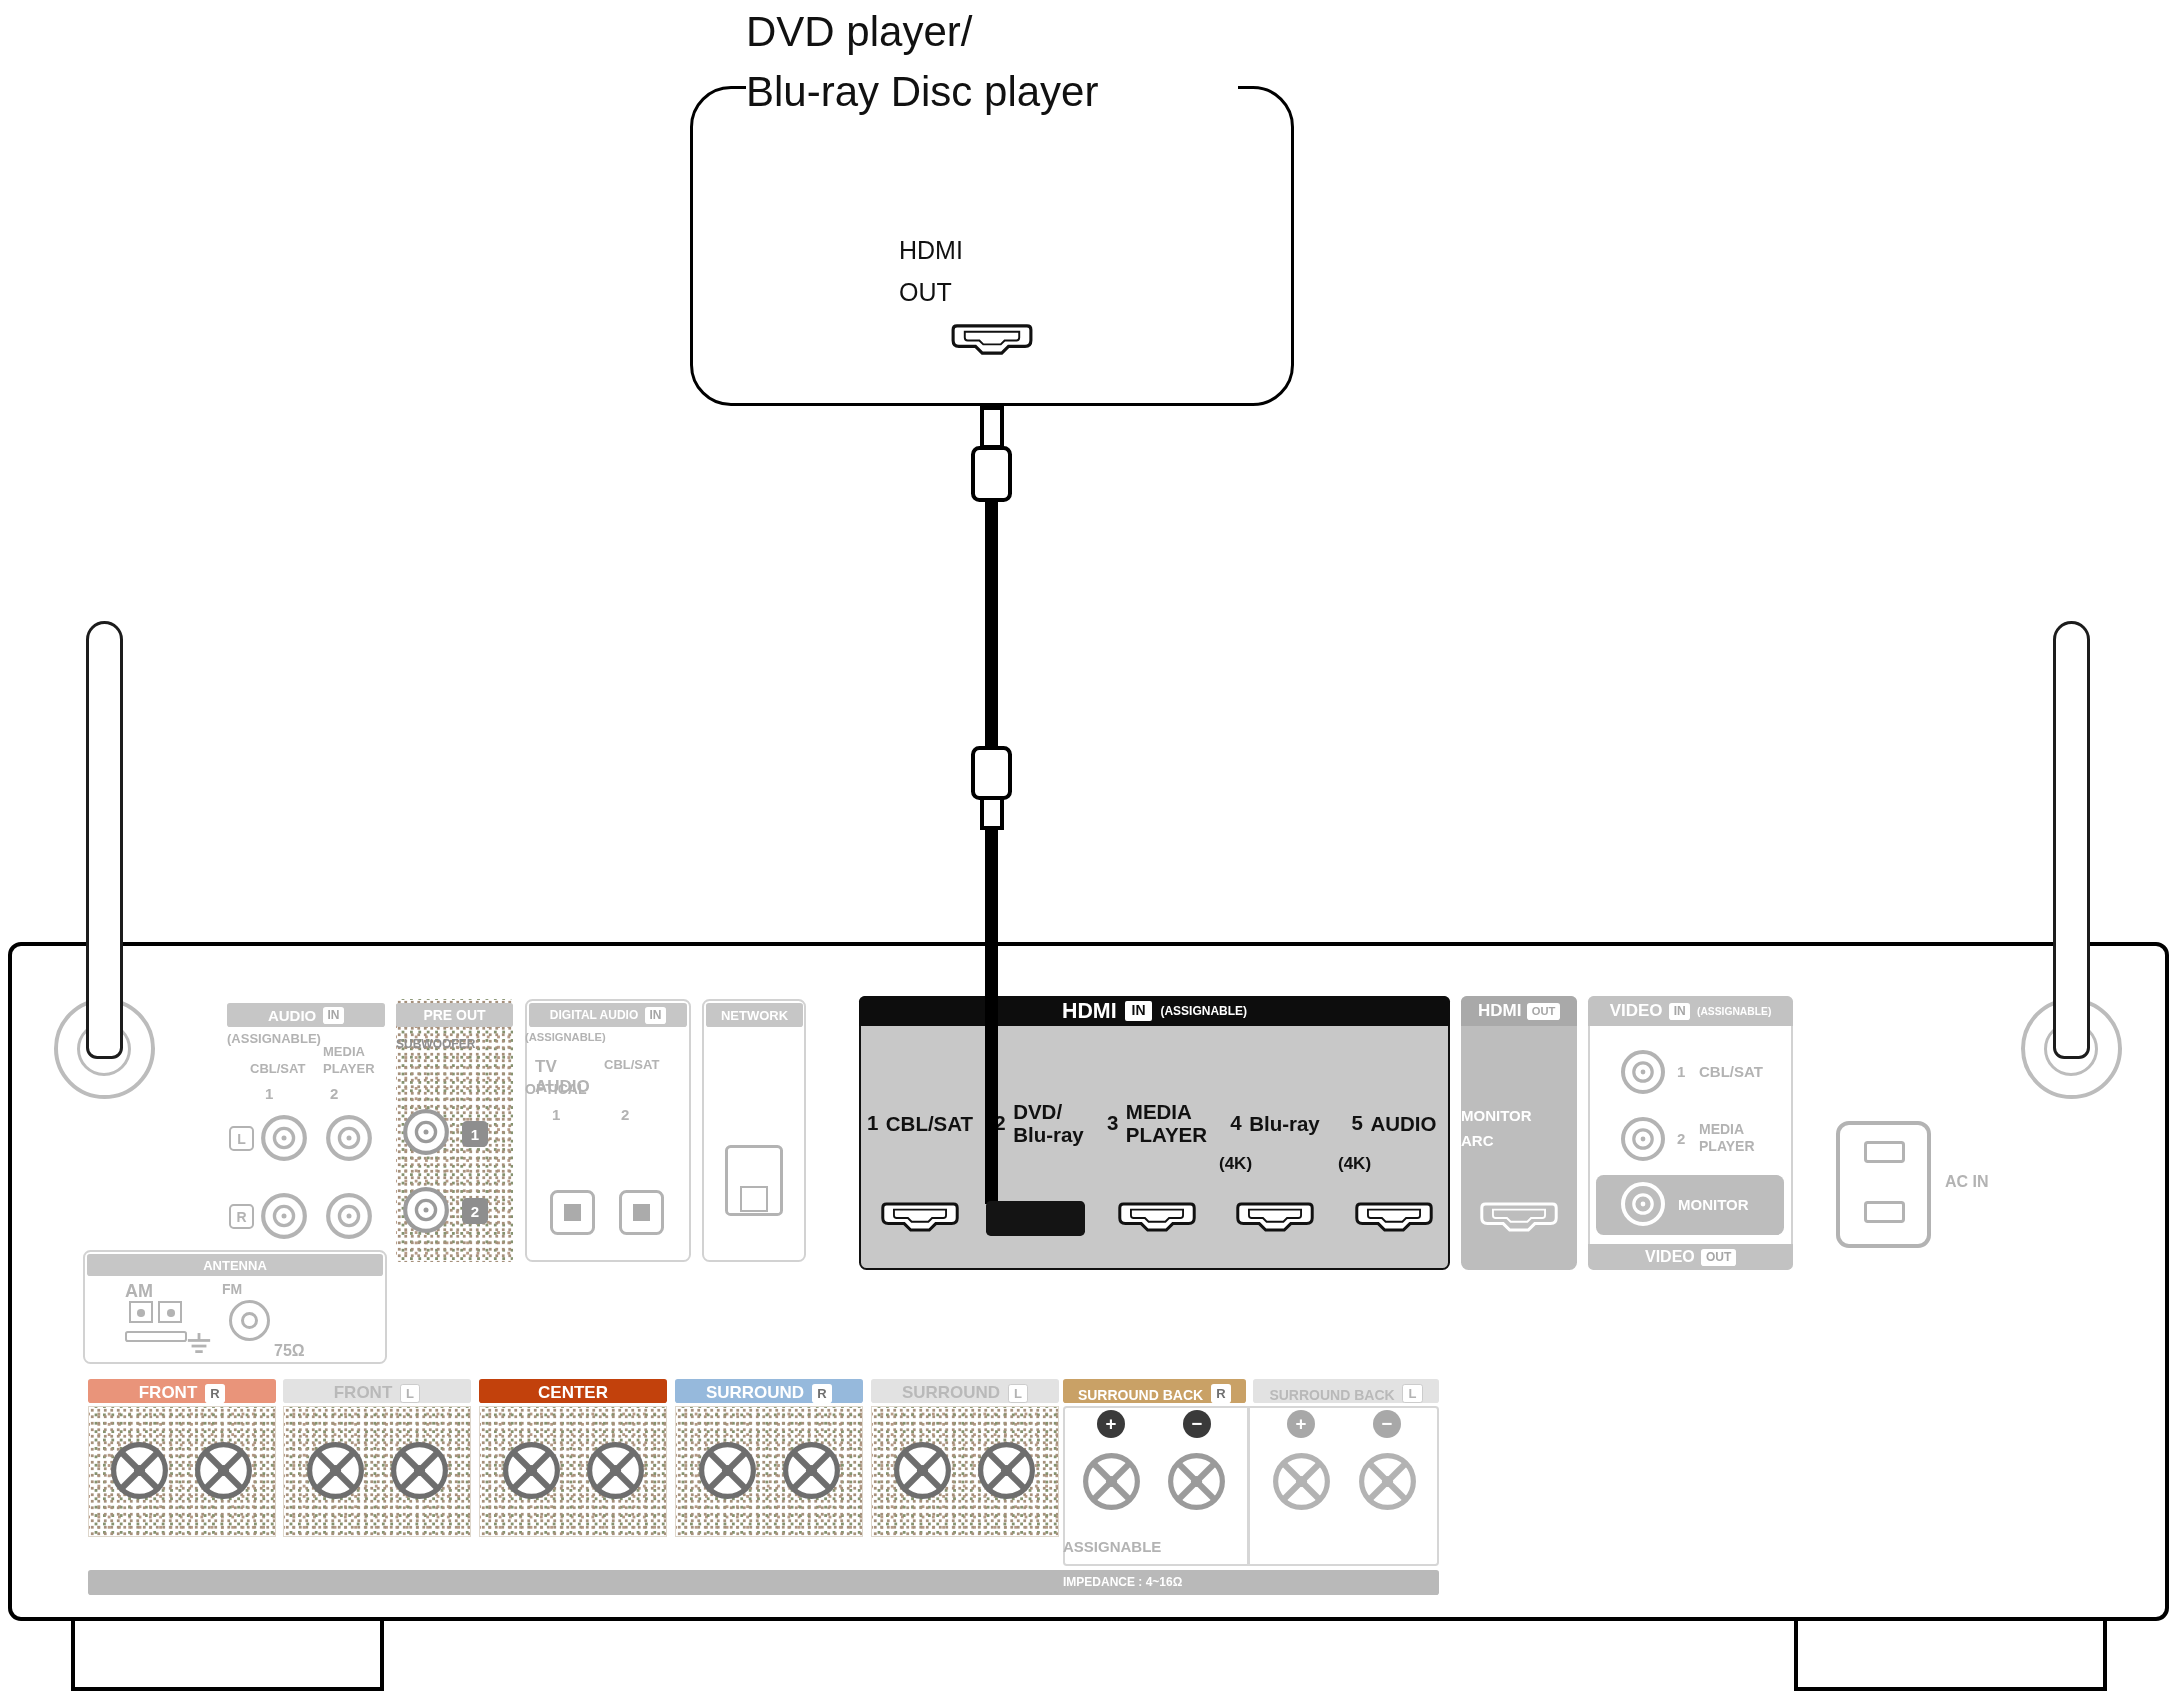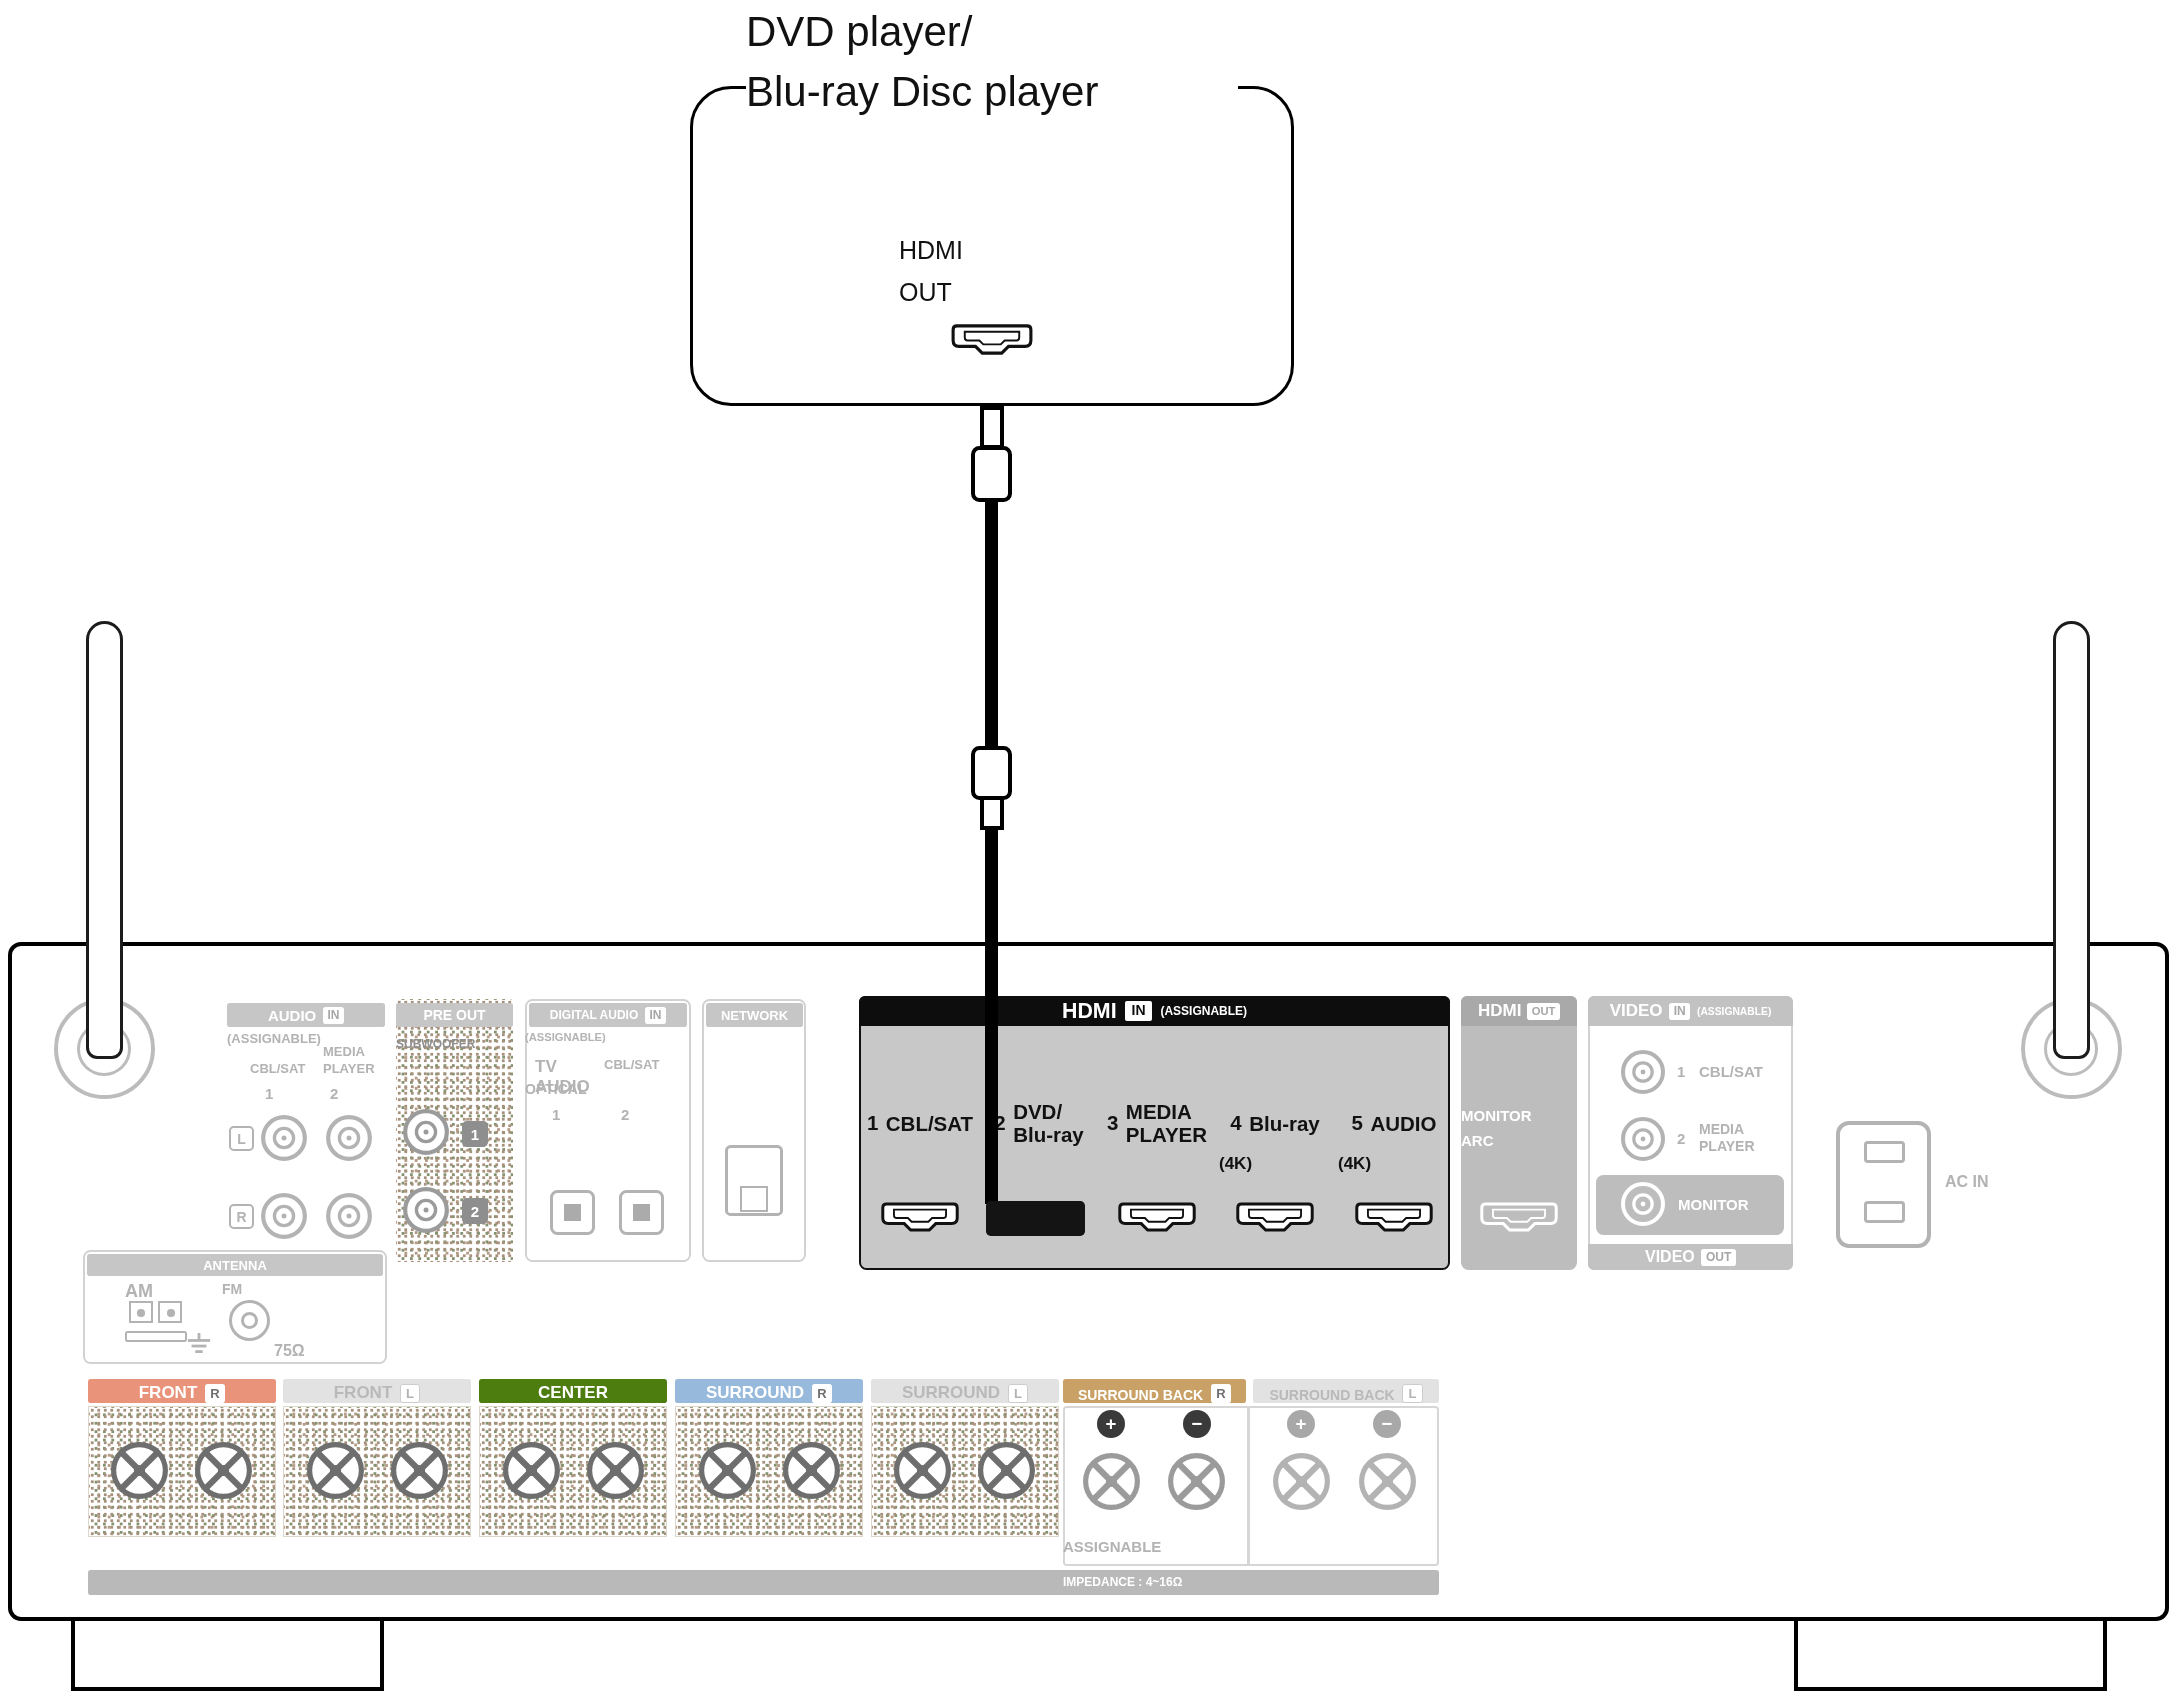--- a/index.html
+++ b/index.html
@@ -276,21 +276,21 @@
   <div class="abs muted b" style="left:274px;top:1342px;font-size:16px">75Ω</div>
 
   <div class="abs spk-head" style="left: 88px; top: 1379px; width: 188px; height: 24px; background-color: rgb(233, 148, 122);">
     <span>FRONT</span>
     <span class="spk-badge">R</span>
   </div>
   <div class="abs spk-head mutedhead" style="left:283px;top:1379px;width:188px;height:24px">
     <span>FRONT</span>
     <span class="spk-badge">L</span>
   </div>
-  <div class="abs spk-head" style="left: 479px; top: 1379px; width: 188px; height: 24px; background-color: #4d7c0f;">
+  <div class="abs spk-head" style="left: 479px; top: 1379px; width: 188px; height: 24px; background-color: #c2410c;">
     <span>CENTER</span>
   </div>
   <div class="abs spk-head" style="left: 675px; top: 1379px; width: 188px; height: 24px; background-color: rgb(150, 185, 220);">
     <span>SURROUND</span>
     <span class="spk-badge">R</span>
   </div>
   <div class="abs spk-head mutedhead" style="left:871px;top:1379px;width:188px;height:24px">
     <span>SURROUND</span>
     <span class="spk-badge">L</span>
   </div>

